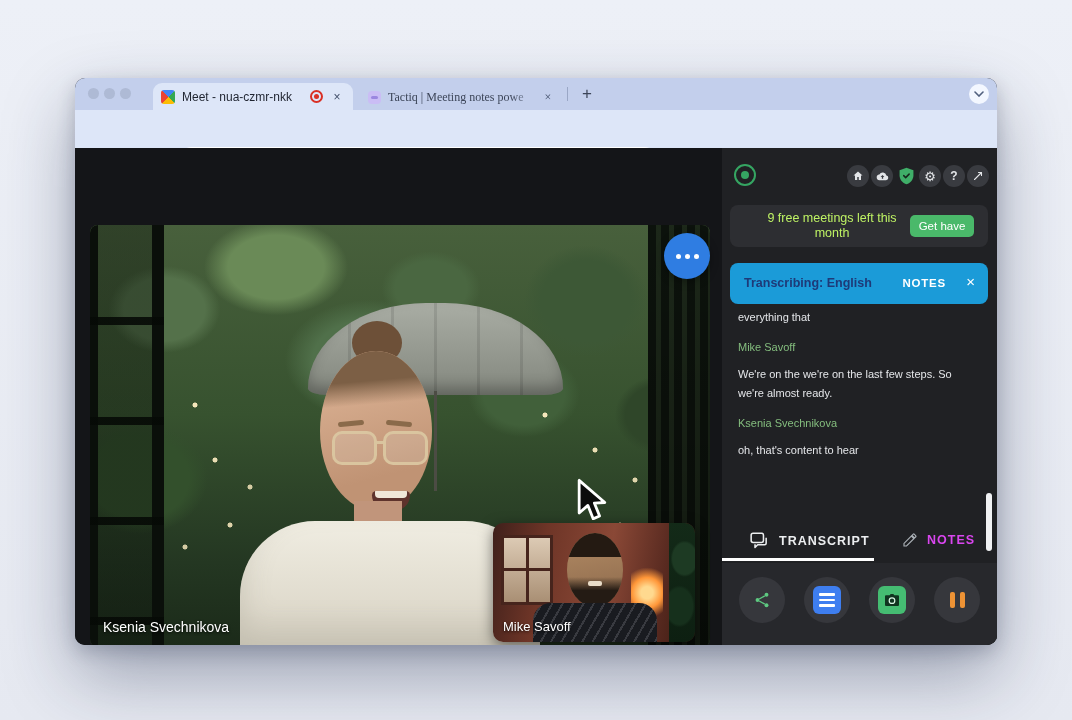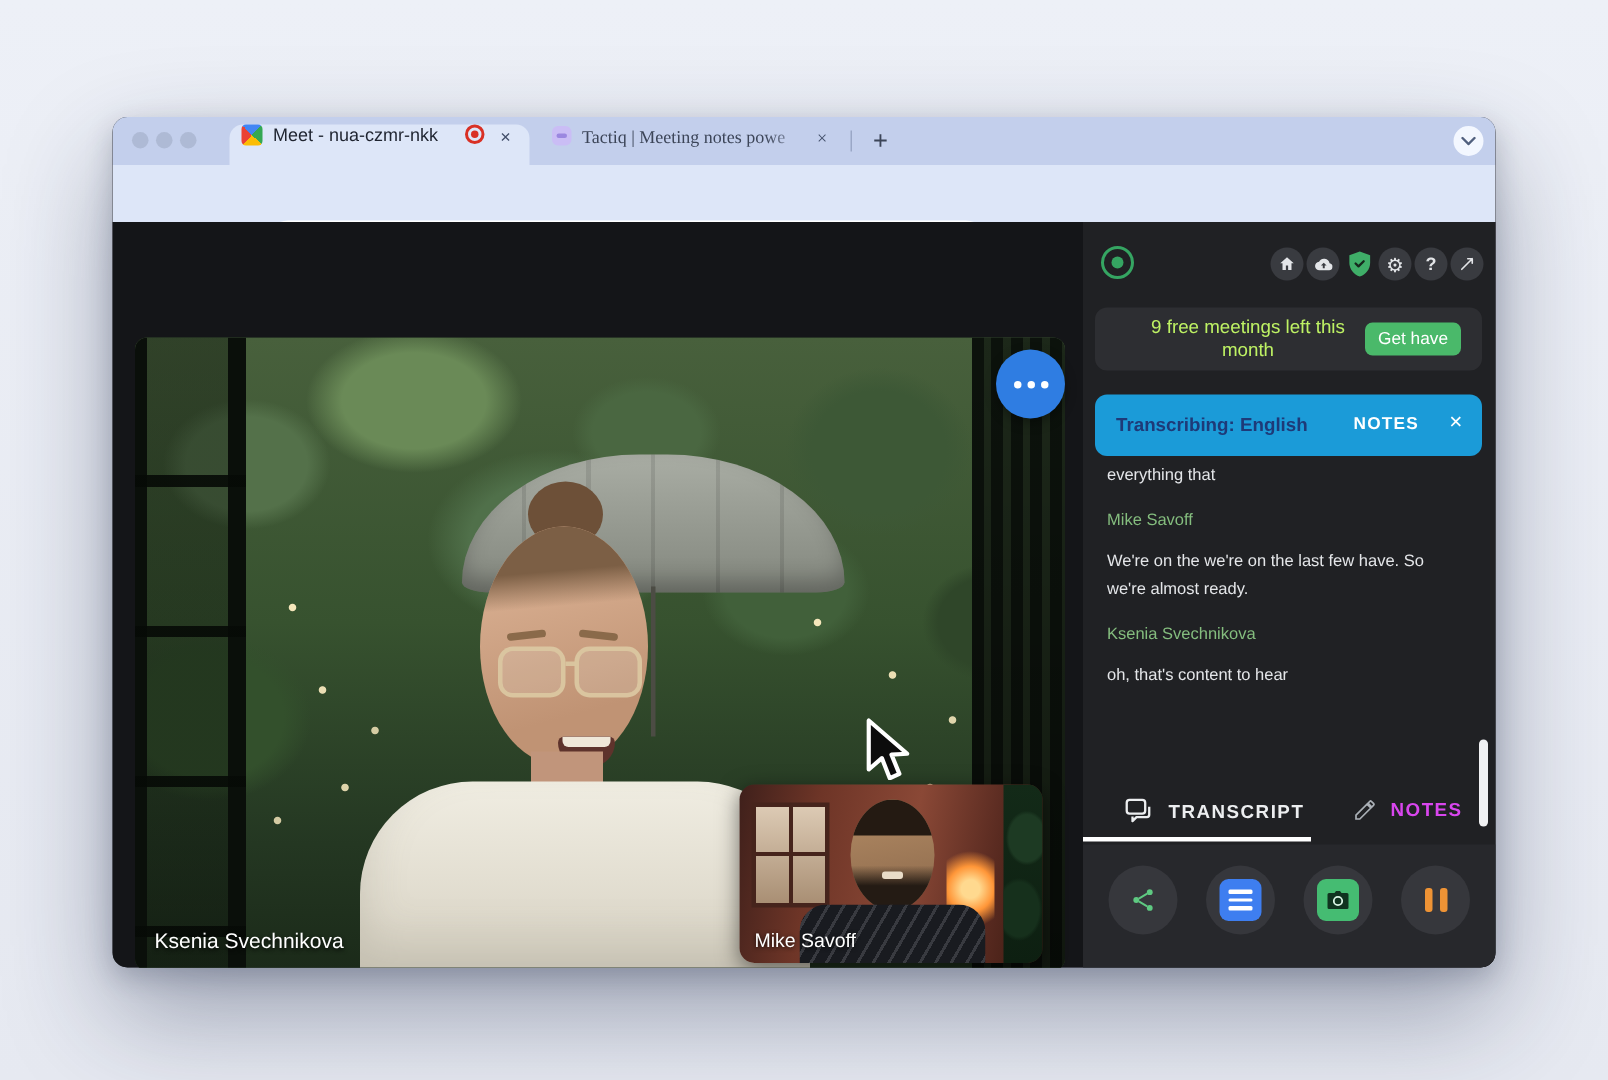--- a/index.html
+++ b/index.html
@@ -7,21 +7,21 @@
   body { font-family:"Liberation Sans", sans-serif; background:#e9ecf4; overflow:hidden; }
   .stage { position:relative; width:1072px; height:720px; background:linear-gradient(180deg,#edf0f7,#e6e9f1); }
 
   
   .win { position:absolute; left:75px; top:78px; width:922px; height:567px; border-radius:10px;
          overflow:hidden; box-shadow:0 30px 70px rgba(30,40,70,.38), 0 6px 18px rgba(30,40,70,.22); background:#141518; }
 
   
   .tabstrip { position:absolute; left:0; top:0; width:100%; height:32px; background:#c3cfec; }
   .tl { position:absolute; top:10px; width:11px; height:11px; border-radius:50%; background:#9aa5bd; opacity:.5; }
-  .tab { position:absolute; display:flex; align-items:flex-start; }
+  .tab { position:absolute; display:flex; align-items:center; }
   .tab-active { left:78px; top:5px; width:200px; height:27px; background:#dde6f8; border-radius:9px 9px 0 0; padding:0 8px; }
   .tab-title { flex:1; font-size:12px; color:#1f2430; white-space:nowrap; overflow:hidden; text-overflow:ellipsis; margin-left:7px; }
   .fav-meet { width:14px; height:14px; border-radius:3px; flex:0 0 14px;
       background:conic-gradient(from 45deg, #34a853 0 25%, #fbbc04 0 50%, #ea4335 0 75%, #4285f4 0); }
   .rec { width:13px; height:13px; border:2px solid #d93025; border-radius:50%; position:relative; flex:0 0 13px; margin:0 6px; }
   .rec::after { content:""; position:absolute; left:2px; top:2px; width:5px; height:5px; border-radius:50%; background:#d93025; }
   .tab-close { font-size:12px; color:#43506b; width:16px; height:16px; line-height:16px; text-align:center; border-radius:50%; }
   .tab-inactive { left:287px; top:6px; width:200px; height:26px; padding:0 6px;font-family:Liberation Serif, serif; }
   .fav-tactiq { width:13px; height:13px; border-radius:4px; background:#cabdf5; flex:0 0 13px; position:relative; }
   .fav-tactiq::after{ content:""; position:absolute; left:3px; top:5px; width:7px; height:3px; border-radius:2px; background:#9b87e0; }
@@ -353,21 +353,21 @@
 
         <div class="banner">
           <span class="tlabel">Transcribing: English</span>
           <span class="change">NOTES</span>
           <span class="bx">×</span>
         </div>
 
         <div class="trans">
           <p class="first">everything that</p>
           <div class="speaker">Mike Savoff</div>
-          <p>We're on the we're on the last few have. So we're almost ready.</p>
+          <p>We're on the we're on the last few steps. So we're almost ready.</p>
           <div class="speaker">Ksenia Svechnikova</div>
           <p>oh, that's content to hear</p>
         </div>
 
         <span class="thumb"></span>
 
         <div class="sbtab tr">
           <svg width="20" height="17" viewBox="0 0 26 22">
             <rect x="1.5" y="1.5" width="16" height="12" rx="2.5" fill="none" stroke="#eceef0" stroke-width="2"></rect>
             <path d="M21 7.5v7a2 2 0 0 1-2 2h-9l-3.5 3.5V16" fill="none" stroke="#eceef0" stroke-width="2" stroke-linejoin="round"></path>

